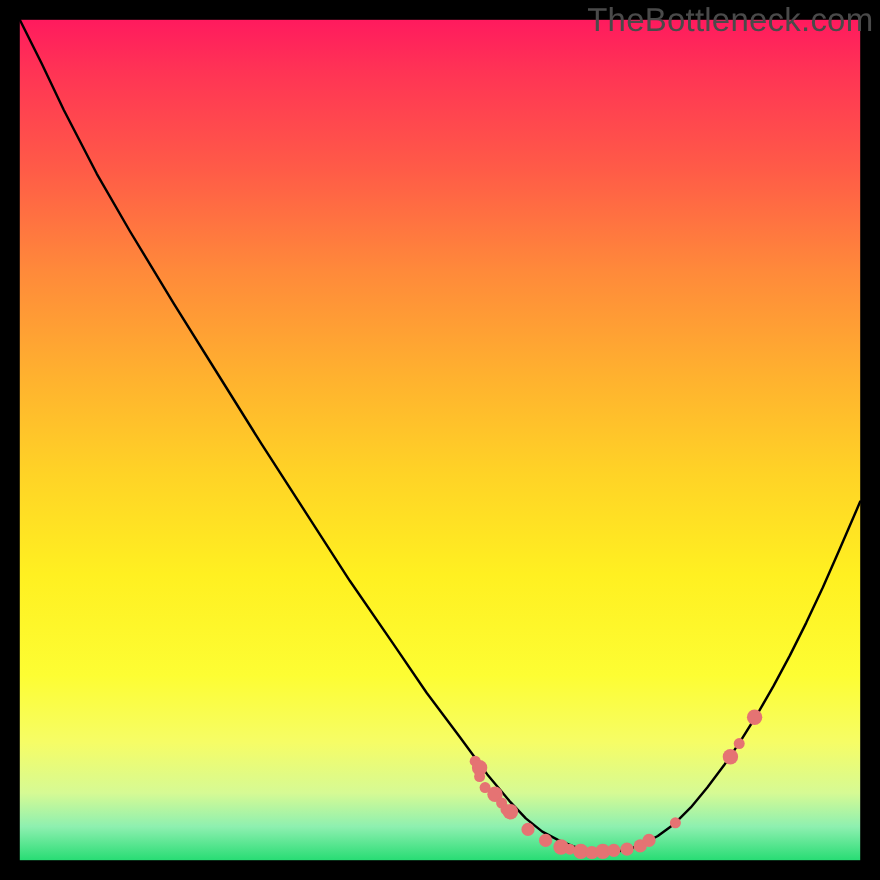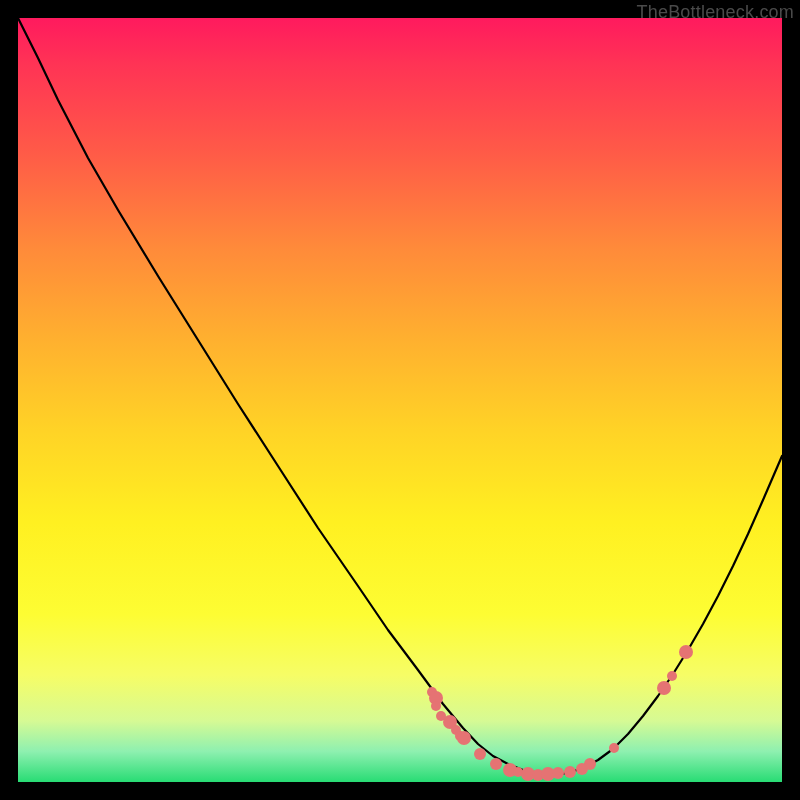--- a/index.html
+++ b/index.html
@@ -31,21 +31,21 @@
       #d6fa94 92%,
       #8ef0b0 96%,
       #28dc74 100%
     );
   }
   .watermark {
     position: absolute;
     top: 2px;
     right: 6px;
     color: #4a4a4a;
-    font-size: 18px;
+    font-size: 30px;
     font-weight: 500;
     letter-spacing: 0.2px;
     z-index: 10;
   }
   svg.plot {
     position: absolute;
     left: 18px;
     top: 18px;
     width: 764px;
     height: 764px;

